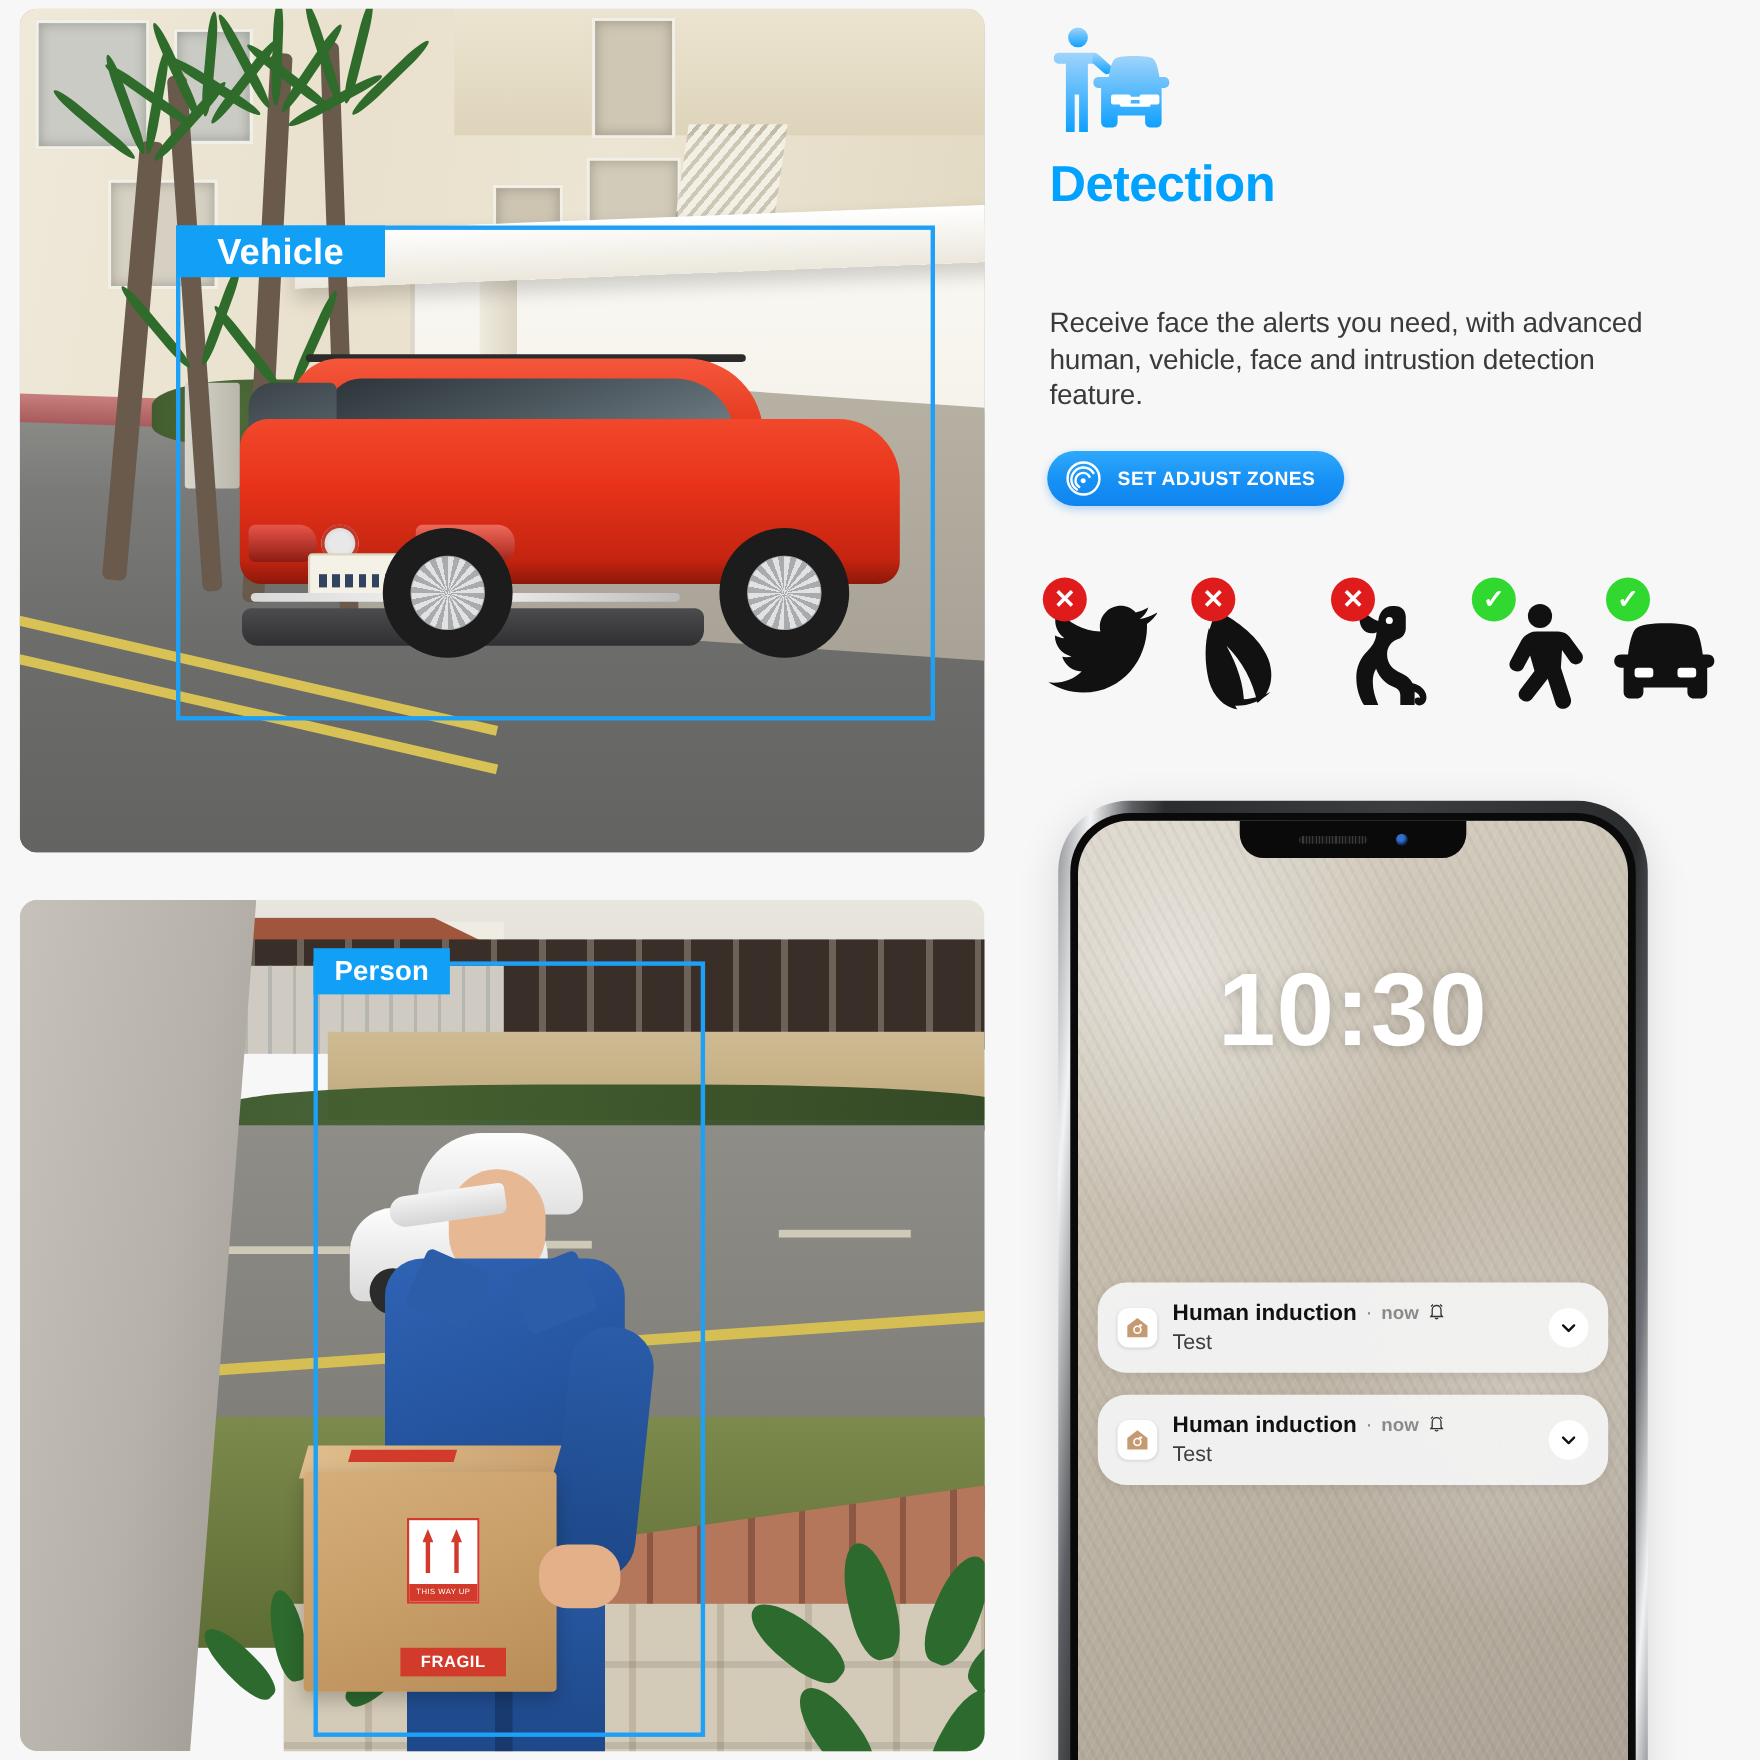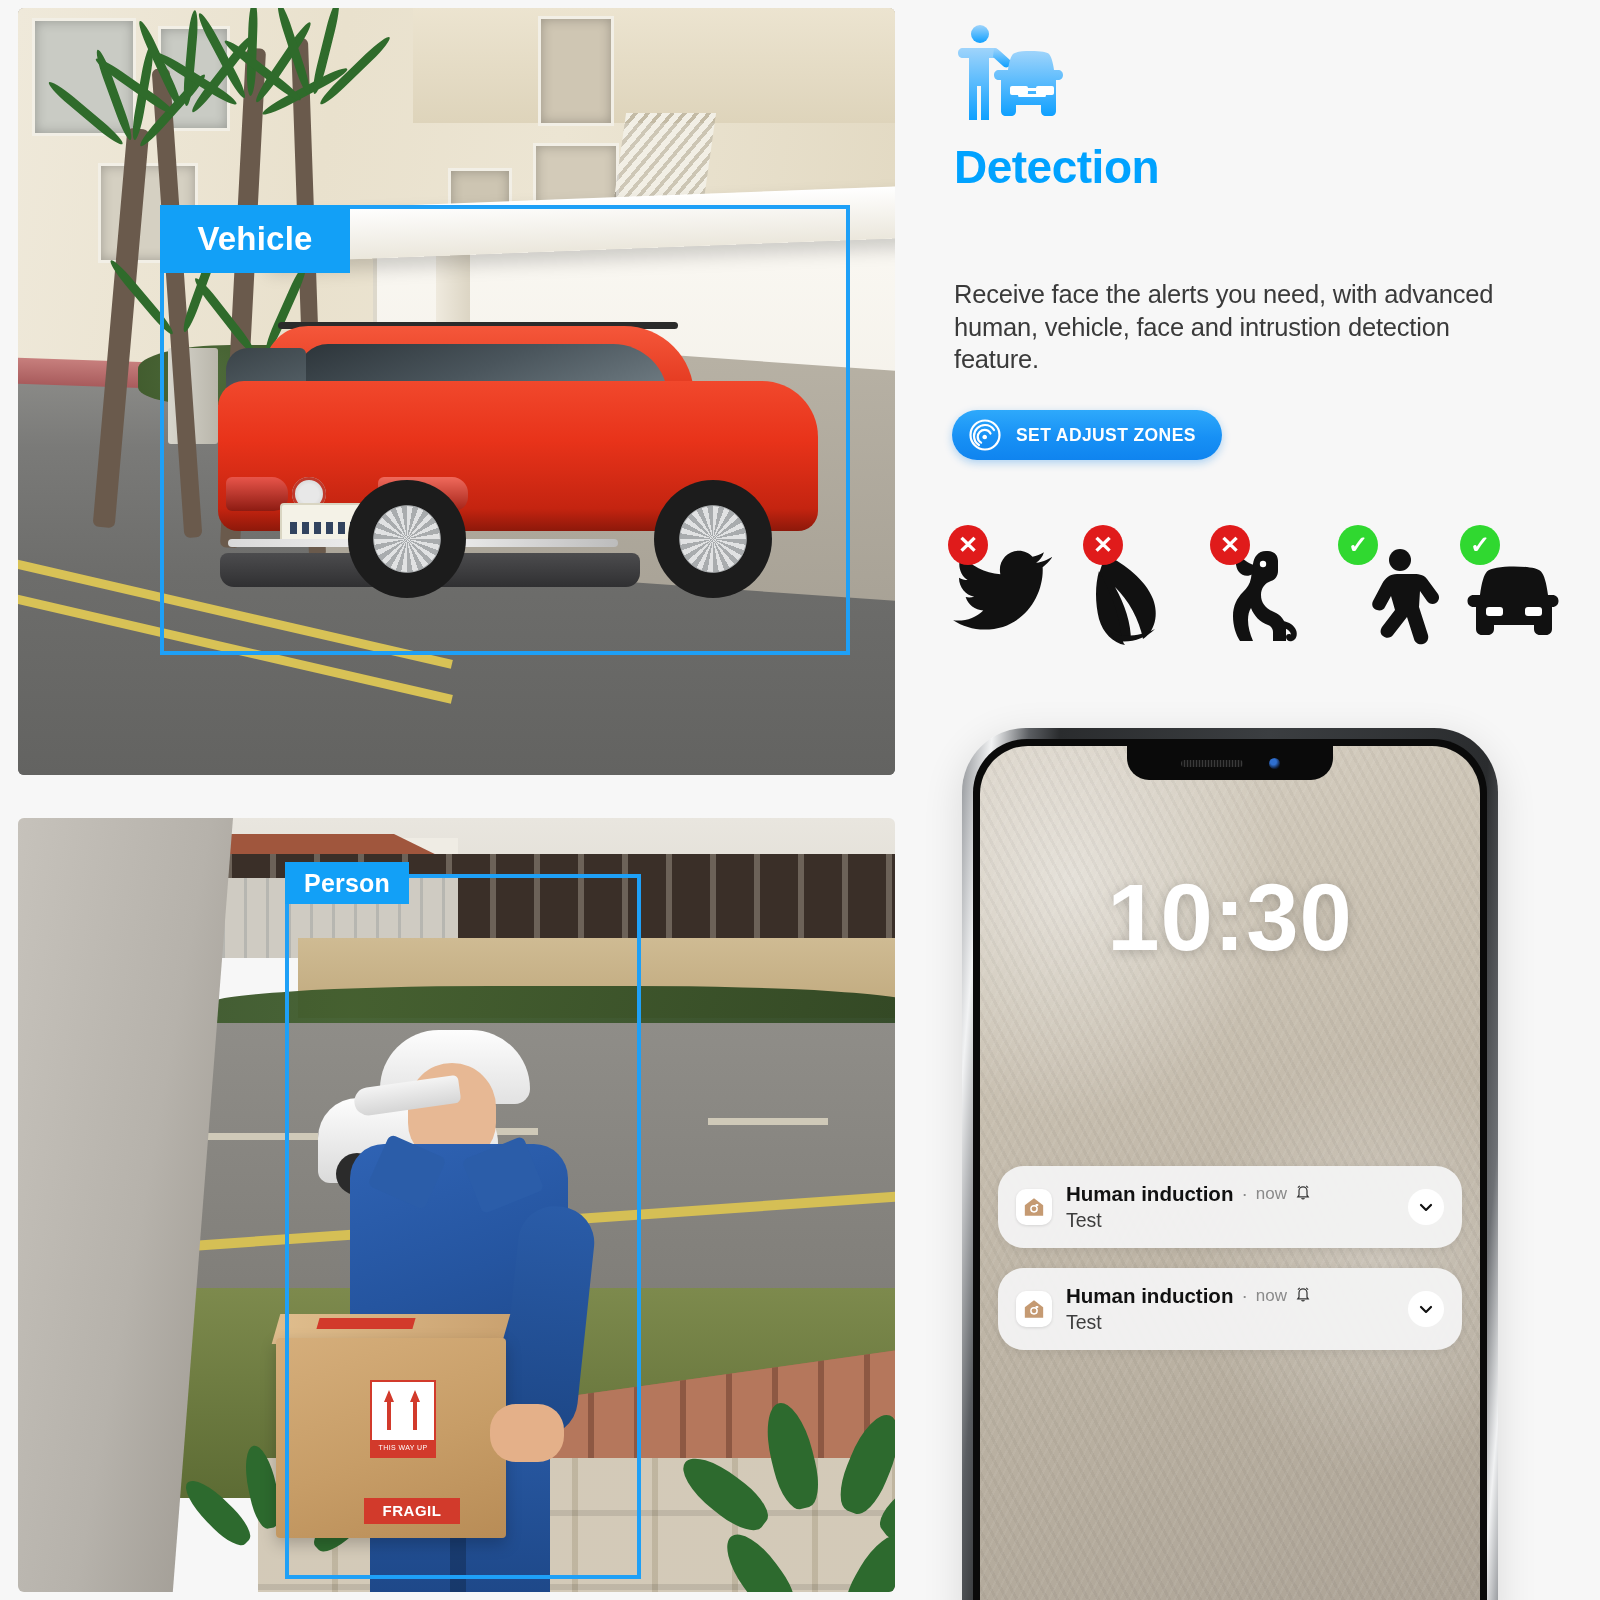--- a/index.html
+++ b/index.html
@@ -7,21 +7,21 @@
     width: 1600px; height: 1600px;
     background: #f7f7f7;
     font-family: "Liberation Sans", sans-serif;
     overflow: hidden;
   }
   .page { position: relative; width: 1600px; height: 1600px; background: #f7f7f7; }
 
   
   .shot {
     position: absolute;
-    border-radius: 6px;
+    border-radius: 16px;
     overflow: hidden;
   }
   #shot-vehicle { left: 18px; top: 8px;   width: 877px; height: 767px; }
   #shot-person  { left: 18px; top: 818px; width: 877px; height: 774px; }
 
   .scene { position: absolute; inset: 0; }
 
   
   .v-sky {
     position: absolute; inset: 0;
@@ -194,21 +194,21 @@
   #det-vehicle { left:160px; top:205px; width:690px; height:450px; }
   #det-person  { left:285px; top:874px; width:356px; height:705px; }
   .det-tag {
     position:absolute;
     background:#12a0f7;
     color:#fff;
     font-weight:bold;
     display:flex; align-items:center; justify-content:center;
     letter-spacing:.2px;
   }
-  #tag-vehicle { left:160px; top:205px; width:190px; height:68px; font-size:33px; }
+  #tag-vehicle { left:160px; top:205px; width:190px; height:47px; font-size:33px; }
   #tag-person  { left:285px; top:862px; width:124px; height:42px; font-size:25px; }
 
   
   .right { position:absolute; left:942px; top:0; width:658px; height:1600px; }
 
   .hero-icon { position:absolute; left:14px; top:24px; width:128px; height:104px; }
 
   .headline {
     position:absolute; left:12px; top:140px; width:560px;
     color:#00a2ff; font-weight:bold; font-size:46px; line-height:1.18;
@@ -310,21 +310,21 @@
   }
   .notif-app {
     width:36px; height:36px; border-radius:10px; background:#fff;
     display:flex; align-items:center; justify-content:center; flex:0 0 auto;
     box-shadow: 0 1px 3px rgba(0,0,0,.12);
   }
   .notif-body { flex:1 1 auto; min-width:0; }
   .notif-line1 { display:flex; align-items:center; gap:8px; }
   .notif-title { font-size:20.5px; font-weight:bold; color:#111; }
   .notif-dot { color:#8a8a8a; font-size:19px; }
-  .notif-time { color:#8a8a8a; font-size:17px; }
+  .notif-time { color:#8a8a8a; font-size:17px;font-weight:bold; }
   .notif-sub { font-size:19.5px; color:#3d3d3d; margin-top:3px; }
   .notif-expand {
     width:36px; height:36px; border-radius:50%; background:#fff;
     display:flex; align-items:center; justify-content:center; flex:0 0 auto;
     cursor:pointer;
   }
 </style>
 </head>
 <body>
 

